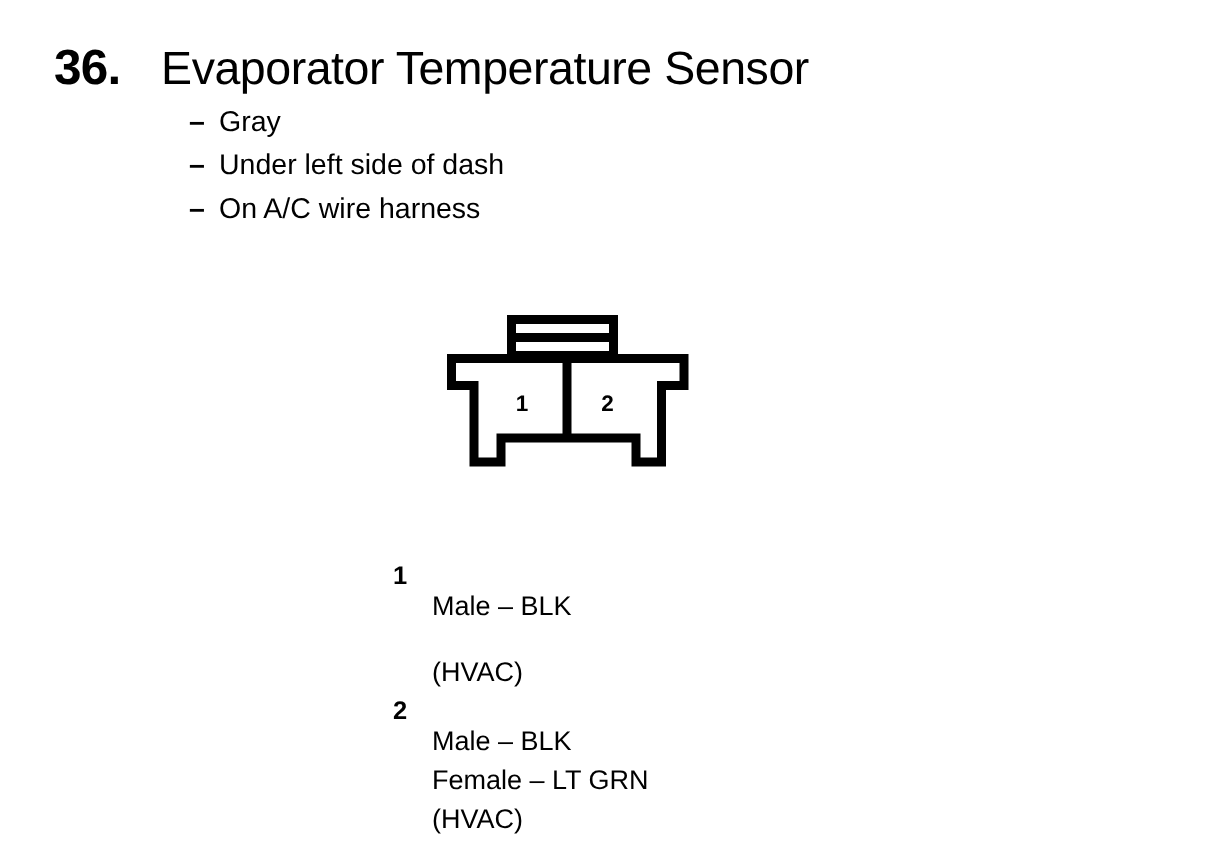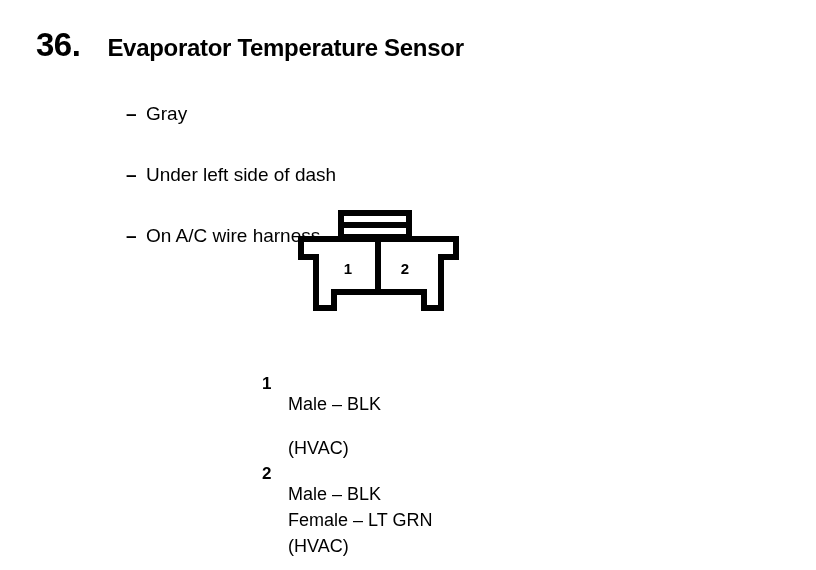--- a/index.html
+++ b/index.html
@@ -26,22 +26,22 @@
     align-items: baseline;
     white-space: nowrap;
     margin-top: 12px;
   }
   #header .item-number {
     font-size: 33px;
     font-weight: bold;
     letter-spacing: -0.5px;
   }
   #header .item-title {
-    font-size: 24px;
-    font-weight: bold;
+    font-size: 31px;
+    font-weight: normal;
     margin-left: 27px;
     letter-spacing: -0.3px;
   }
 
   
   #description-list {
     position: absolute;
     left: 126px;
     top: 67px;
   }
@@ -53,21 +53,20 @@
     white-space: nowrap;
   }
   #description-list .desc-dash {
     width: 20px;
     flex: 0 0 20px;
     font-weight: bold;
     font-size: 19px;
   }
   #description-list .desc-text {
     font-size: 19px;
-    margin-top: 32px;
   }
 
   
   #connector-diagram {
     position: absolute;
     left: 290px;
     top: 200px;
     width: 180px;
     height: 130px;
   }

